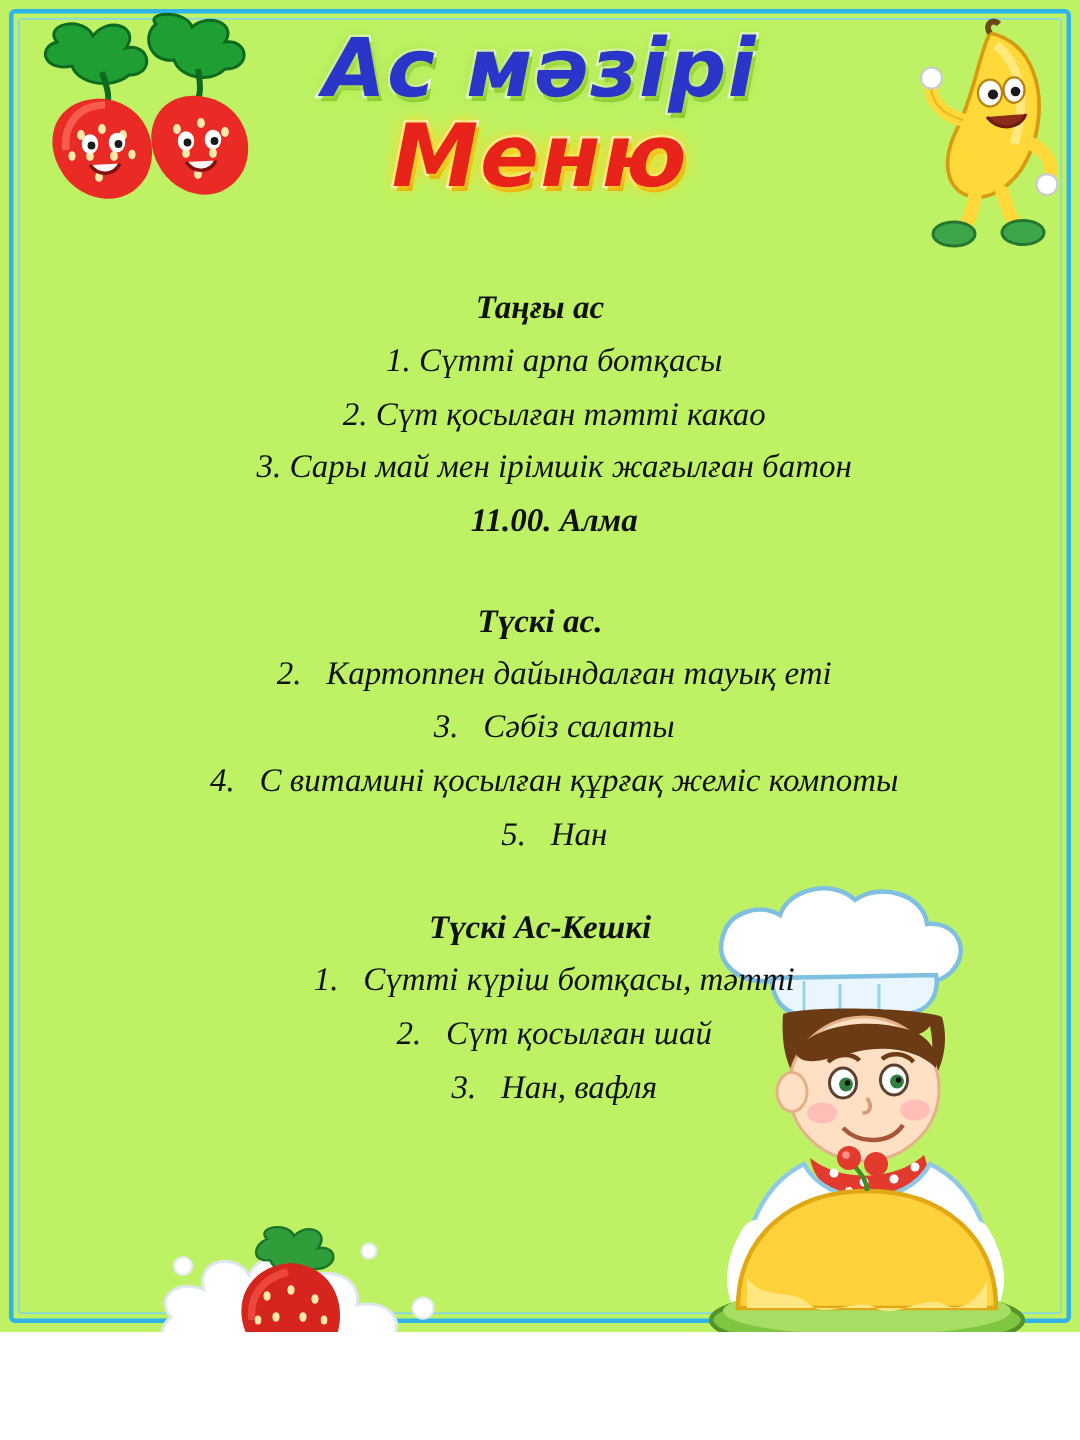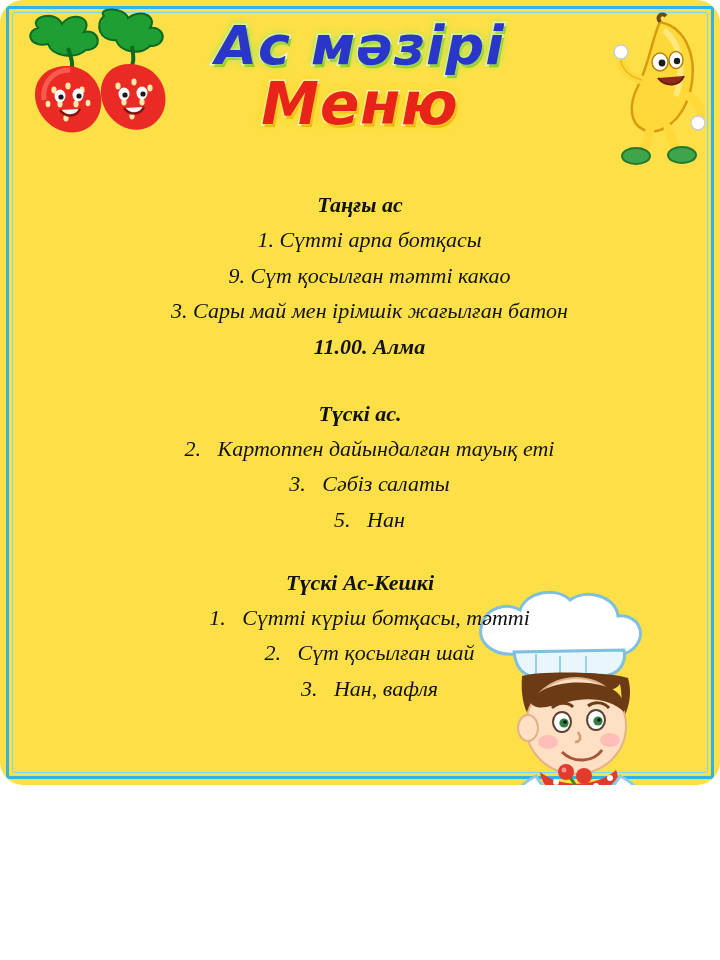--- a/index.html
+++ b/index.html
@@ -9,25 +9,24 @@
   body {
     width: 720px;
     height: 960px;
     font-family: "Liberation Serif", serif;
     background: #ffffff;
     overflow: hidden;
   }
   .page {
     position: relative;
     width: 720px;
-    height: 785px;
-    background: #fde047;
+    height: 888px;
+    background: #bef264;
     box-sizing: border-box;
     overflow: hidden;
-    border-radius: 23px;
   }
   
   .border-outer {
     position: absolute;
     left: 6px; top: 6px; right: 6px; bottom: 6px;
     border: 3px solid #2fb3e8;
     border-radius: 4px;
     box-sizing: border-box;
     pointer-events: none;
   }
@@ -223,31 +222,32 @@
   <div class="title-block">
     <div class="title-kz">Ас мәзірі</div>
     <div class="title-ru">Меню</div>
   </div>
 
   <div class="menu">
 
     <div class="section">
       <div class="section-title">Таңғы ас</div>
       <div class="item">1. Сүтті арпа ботқасы</div>
-      <div class="item">9. Сүт қосылған тәтті какао</div>
+      <div class="item">2. Сүт қосылған тәтті какао</div>
       <div class="item">3. Сары май мен ірімшік жағылған батон</div>
       <div class="item bold">11.00. Алма</div>
     </div>
 
     <div class="spacer"></div>
 
     <div class="section">
       <div class="section-title">Түскі ас.</div>
       <div class="item">2.&nbsp;&nbsp;&nbsp;Картоппен дайындалған тауық еті</div>
       <div class="item">3.&nbsp;&nbsp;&nbsp;Сәбіз салаты</div>
+      <div class="item">4.&nbsp;&nbsp;&nbsp;С витамині қосылған құрғақ жеміс компоты</div>
       <div class="item">5.&nbsp;&nbsp;&nbsp;Нан</div>
     </div>
 
     <div class="spacer-sm"></div>
 
     <div class="section">
       <div class="section-title">Түскі Ас-Кешкі</div>
       <div class="item">1.&nbsp;&nbsp;&nbsp;Сүтті күріш ботқасы, тәтті</div>
       <div class="item">2.&nbsp;&nbsp;&nbsp;Сүт қосылған шай</div>
       <div class="item">3.&nbsp;&nbsp;&nbsp;Нан, вафля</div>

